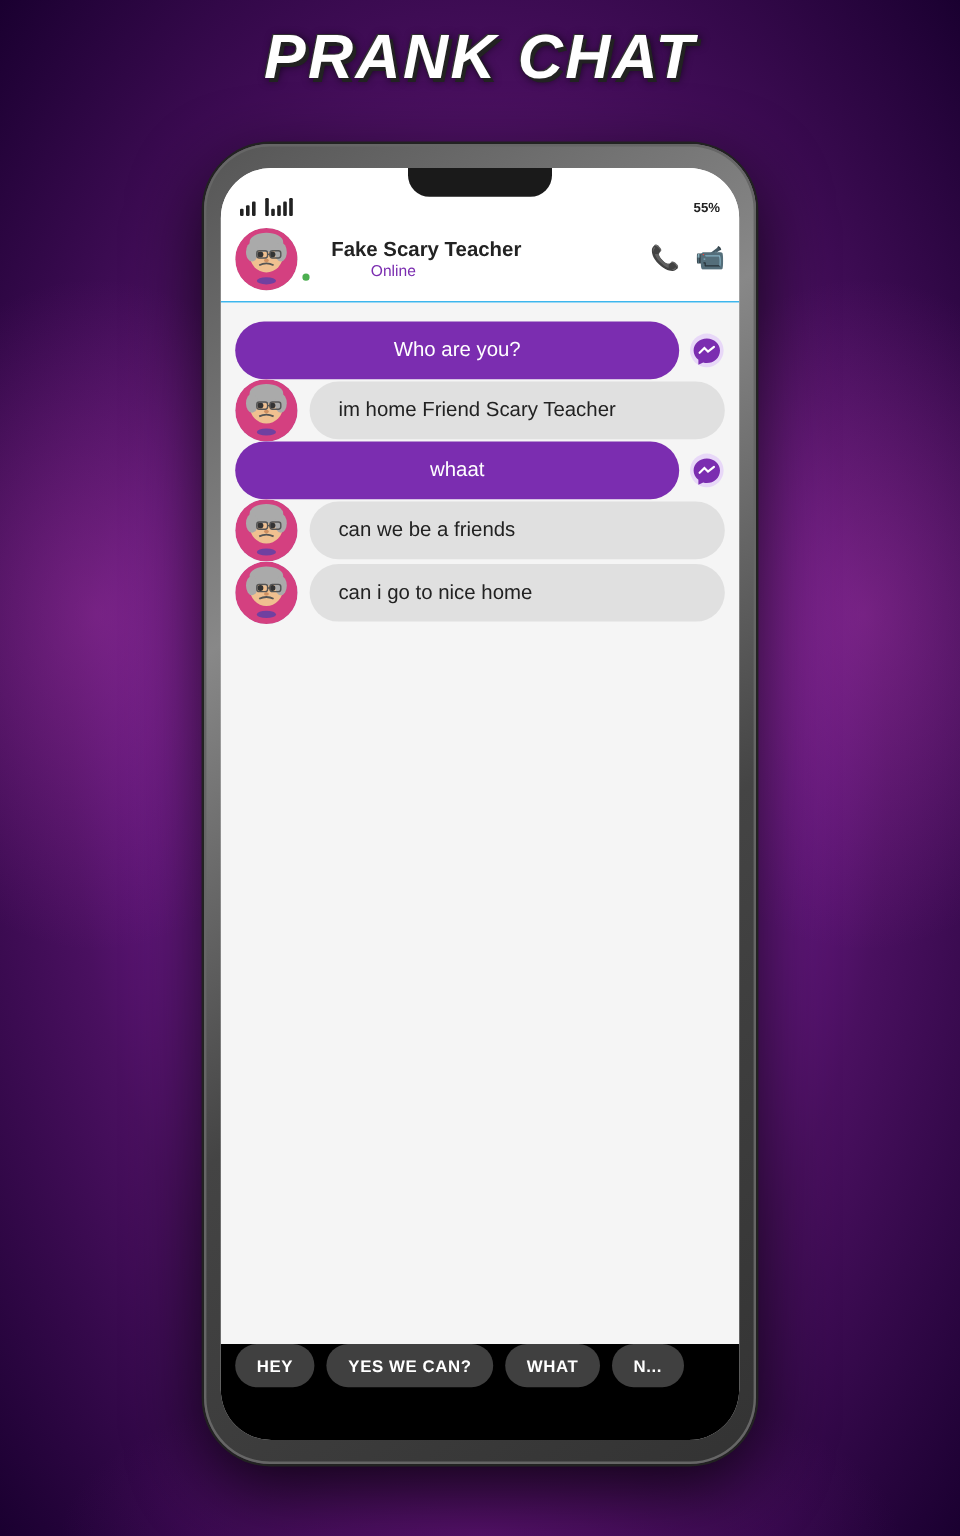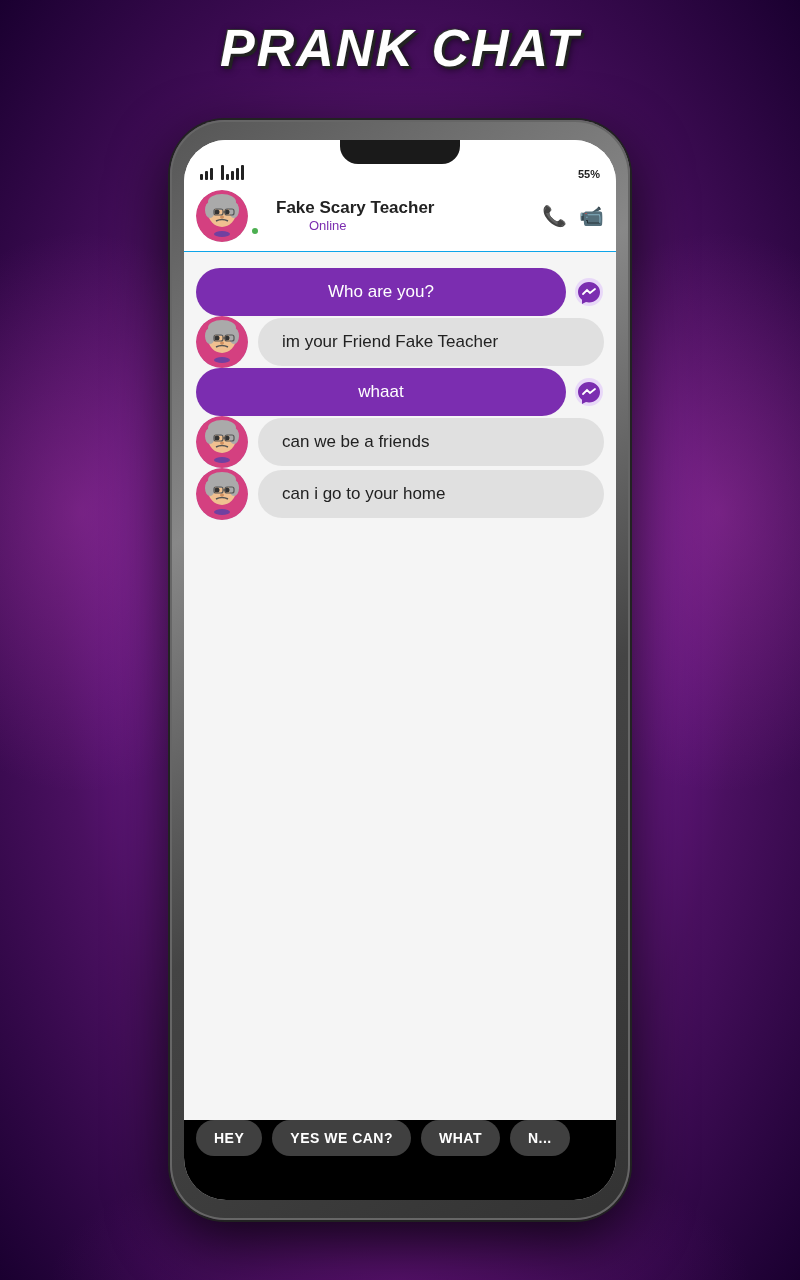--- a/index.html
+++ b/index.html
@@ -382,21 +382,21 @@
             <ellipse cx="31" cy="22" rx="2.5" ry="2.5" fill="#333"></ellipse>
             <ellipse cx="26" cy="27" rx="2" ry="1.5" fill="#d09060"></ellipse>
             <path d="M 20 31 Q 26 28 32 31" stroke="#555" stroke-width="1.5" fill="none"></path>
             <rect x="18" y="19" width="9" height="6" rx="2" fill="none" stroke="#555" stroke-width="1.2"></rect>
             <rect x="29" y="19" width="9" height="6" rx="2" fill="none" stroke="#555" stroke-width="1.2"></rect>
             <line x1="27" y1="22" x2="29" y2="22" stroke="#555" stroke-width="1.2"></line>
             <ellipse cx="26" cy="44" rx="8" ry="3" fill="#7040a0"></ellipse>
           </svg>
         </div>
         <div class="msg-bubble-teacher">
-          <span>im your Friend Fake Teacher</span>
+          <span>im home Friend Scary Teacher</span>
         </div>
       </div>
 
       <div class="msg-user">
         <div class="msg-bubble-user">
           <span>whaat</span>
         </div>
         <svg class="messenger-svg" width="30" height="30" viewBox="0 0 30 30">
           <circle cx="15" cy="15" r="14" fill="#e8d8f8"></circle>
           <path d="M15 5 C9 5 4 9.5 4 15 C4 18.2 5.6 21 8 22.8 L8 27 L12 25 C13 25.3 14 25.5 15 25.5 C21 25.5 26 21 26 15 C26 9.5 21 5 15 5Z" fill="#7B2DB0"></path>
@@ -440,21 +440,21 @@
             <ellipse cx="31" cy="22" rx="2.5" ry="2.5" fill="#333"></ellipse>
             <ellipse cx="26" cy="27" rx="2" ry="1.5" fill="#d09060"></ellipse>
             <path d="M 20 31 Q 26 28 32 31" stroke="#555" stroke-width="1.5" fill="none"></path>
             <rect x="18" y="19" width="9" height="6" rx="2" fill="none" stroke="#555" stroke-width="1.2"></rect>
             <rect x="29" y="19" width="9" height="6" rx="2" fill="none" stroke="#555" stroke-width="1.2"></rect>
             <line x1="27" y1="22" x2="29" y2="22" stroke="#555" stroke-width="1.2"></line>
             <ellipse cx="26" cy="44" rx="8" ry="3" fill="#7040a0"></ellipse>
           </svg>
         </div>
         <div class="msg-bubble-teacher">
-          <span>can i go to your home</span>
+          <span>can i go to nice home</span>
         </div>
       </div>
 
     </div>
 
     <div class="quick-reply-bar">
       <div class="quick-btn">HEY</div>
       <div class="quick-btn">YES WE CAN?</div>
       <div class="quick-btn">WHAT</div>
       <div class="quick-btn">N...</div>

